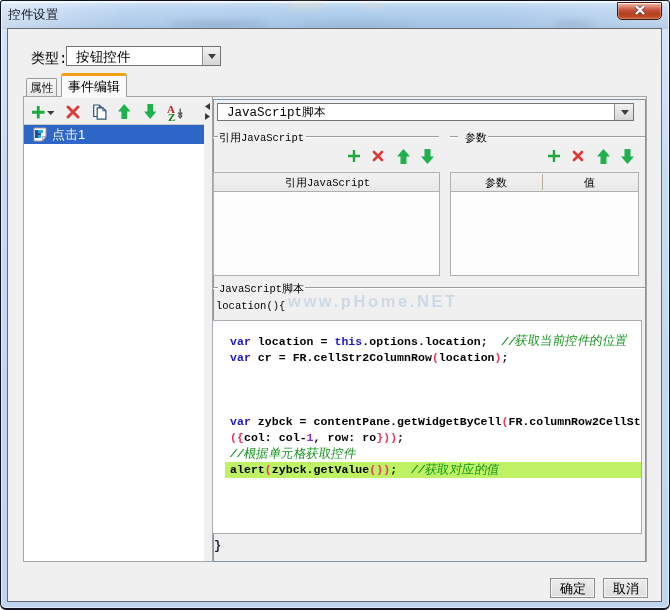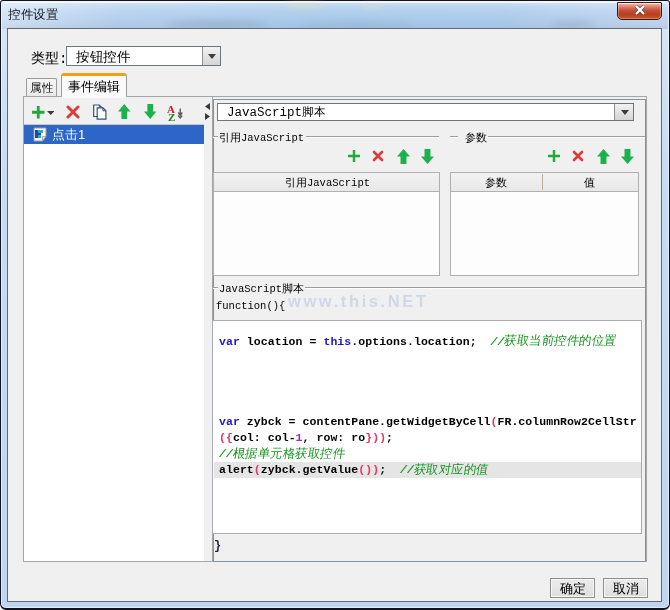--- a/index.html
+++ b/index.html
@@ -32,27 +32,27 @@
 
 #rpanel{position:absolute;left:213px;top:99px;width:433px;height:463px;border:1.5px solid #7e94a9;background:#f0f0f0}
 
 .etch{position:absolute;height:2px;border-top:1px solid #9d9d9d;border-bottom:1px solid #fdfdfd}
 
 .thead{position:absolute;background:linear-gradient(#f2f2f2,#e8e8e8);border:1px solid #b0b0b0;color:#000;font-size:12px}
 .tbody{position:absolute;background:#fdfdfd;border:1px solid #b0b0b0;border-top:none}
 
 #fnline{position:absolute;left:216px;top:300px;font:10.5px "Liberation Mono",monospace;color:#000}
 #editor{position:absolute;left:212px;top:320px;width:430px;height:214px;background:#fff;border:1px solid #a9adb3;overflow:hidden}
-.cl{position:absolute;left:1px;width:100%;height:16px;font:bold 11.5px/16px "Liberation Mono",monospace;color:#000;white-space:pre;padding-left:5px;letter-spacing:.06px}
+.cl{position:absolute;left:12px;width:100%;height:16px;font:bold 11.5px/16px "Liberation Mono",monospace;color:#000;white-space:pre;padding-left:5px;letter-spacing:.06px}
 .kw{color:#1b16c8}
 .cm{color:#13941c;font-style:italic}.cm .k{width:12.5px;height:12.5px;vertical-align:-0.17em}
 .cm .k{transform:skewX(-9deg)}
 .sep{color:#ee3560}
 .num{color:#8a2bc9}
-.hl{background:#e5e5e5}
+.hl{background:#bef264}
 #closebrace{position:absolute;left:214px;top:539px;font:bold 12px "Liberation Mono",monospace;color:#1c1c3a}
 #watermark{position:absolute;left:288px;top:292px;font-size:16.5px;font-weight:bold;color:#a2b8d6;opacity:.42;letter-spacing:2.6px}
 
 .pbtn{position:absolute;width:45px;height:20px;background:linear-gradient(#ececec,#dedede);border:1px solid #8f8f8f;box-shadow:inset 0 0 0 1px #f6f6f6;text-align:center;font-size:13px;color:#000;padding-top:2.5px}
 .ico{position:absolute;line-height:0}.ico svg{display:block}
 .ctext{position:absolute;white-space:nowrap}
 </style></head>
 <body>
 <svg width="0" height="0" style="position:absolute">
     <defs>
@@ -310,42 +310,43 @@
         <use href="#u503C"></use>
       </svg></div>
     <div class="tbody" style="left:450px;top:192px;width:189px;height:84px"></div>
     <div class="etch" style="left:213px;top:287px;width:5px"></div>
     <div class="ctext" style="left:219px;top:282px;font-size:11px;color:#000;"><span style="font-family:'Liberation Mono';font-size:10.5px">JavaScript</span><svg class="k " viewBox="0 0 1024 1024">
         <use href="#u811A"></use>
       </svg><svg class="k " viewBox="0 0 1024 1024">
         <use href="#u672C"></use>
       </svg></div>
     <div class="etch" style="left:305px;top:287px;width:340px"></div>
-    <div id="watermark">www.this.NET</div>
-    <div id="fnline">function(){</div>
+    <div id="watermark">www.pHome.NET</div>
+    <div id="fnline">location(){</div>
     <div id="editor">
       <div class="cl" style="top:12.5px"><span class="kw">var</span> location = <span class="kw">this</span>.options.location;  <span class="cm">//<svg class="k " viewBox="0 0 1024 1024">
             <use href="#u83B7"></use>
           </svg><svg class="k " viewBox="0 0 1024 1024">
             <use href="#u53D6"></use>
           </svg><svg class="k " viewBox="0 0 1024 1024">
             <use href="#u5F53"></use>
           </svg><svg class="k " viewBox="0 0 1024 1024">
             <use href="#u524D"></use>
           </svg><svg class="k " viewBox="0 0 1024 1024">
             <use href="#u63A7"></use>
           </svg><svg class="k " viewBox="0 0 1024 1024">
             <use href="#u4EF6"></use>
           </svg><svg class="k " viewBox="0 0 1024 1024">
             <use href="#u7684"></use>
           </svg><svg class="k " viewBox="0 0 1024 1024">
             <use href="#u4F4D"></use>
           </svg><svg class="k " viewBox="0 0 1024 1024">
             <use href="#u7F6E"></use>
           </svg></span></div>
+      <div class="cl" style="top:28.6px"><span class="kw">var</span> cr = FR.cellStr2ColumnRow<span class="sep">(</span>location<span class="sep">)</span>;</div>
       <div class="cl" style="top:76.9px"></div>
       <div class="cl" style="top:93.0px"><span class="kw">var</span> zybck = contentPane.getWidgetByCell<span class="sep">(</span>FR.columnRow2CellStr</div>
       <div class="cl" style="top:109.1px"><span class="sep">({</span>col: col-<span class="num">1</span>, row: ro<span class="sep">}))</span>;</div>
       <div class="cl" style="top:125.2px"><span class="cm">//<svg class="k " viewBox="0 0 1024 1024">
             <use href="#u6839"></use>
           </svg><svg class="k " viewBox="0 0 1024 1024">
             <use href="#u636E"></use>
           </svg><svg class="k " viewBox="0 0 1024 1024">
             <use href="#u5355"></use>
           </svg><svg class="k " viewBox="0 0 1024 1024">

